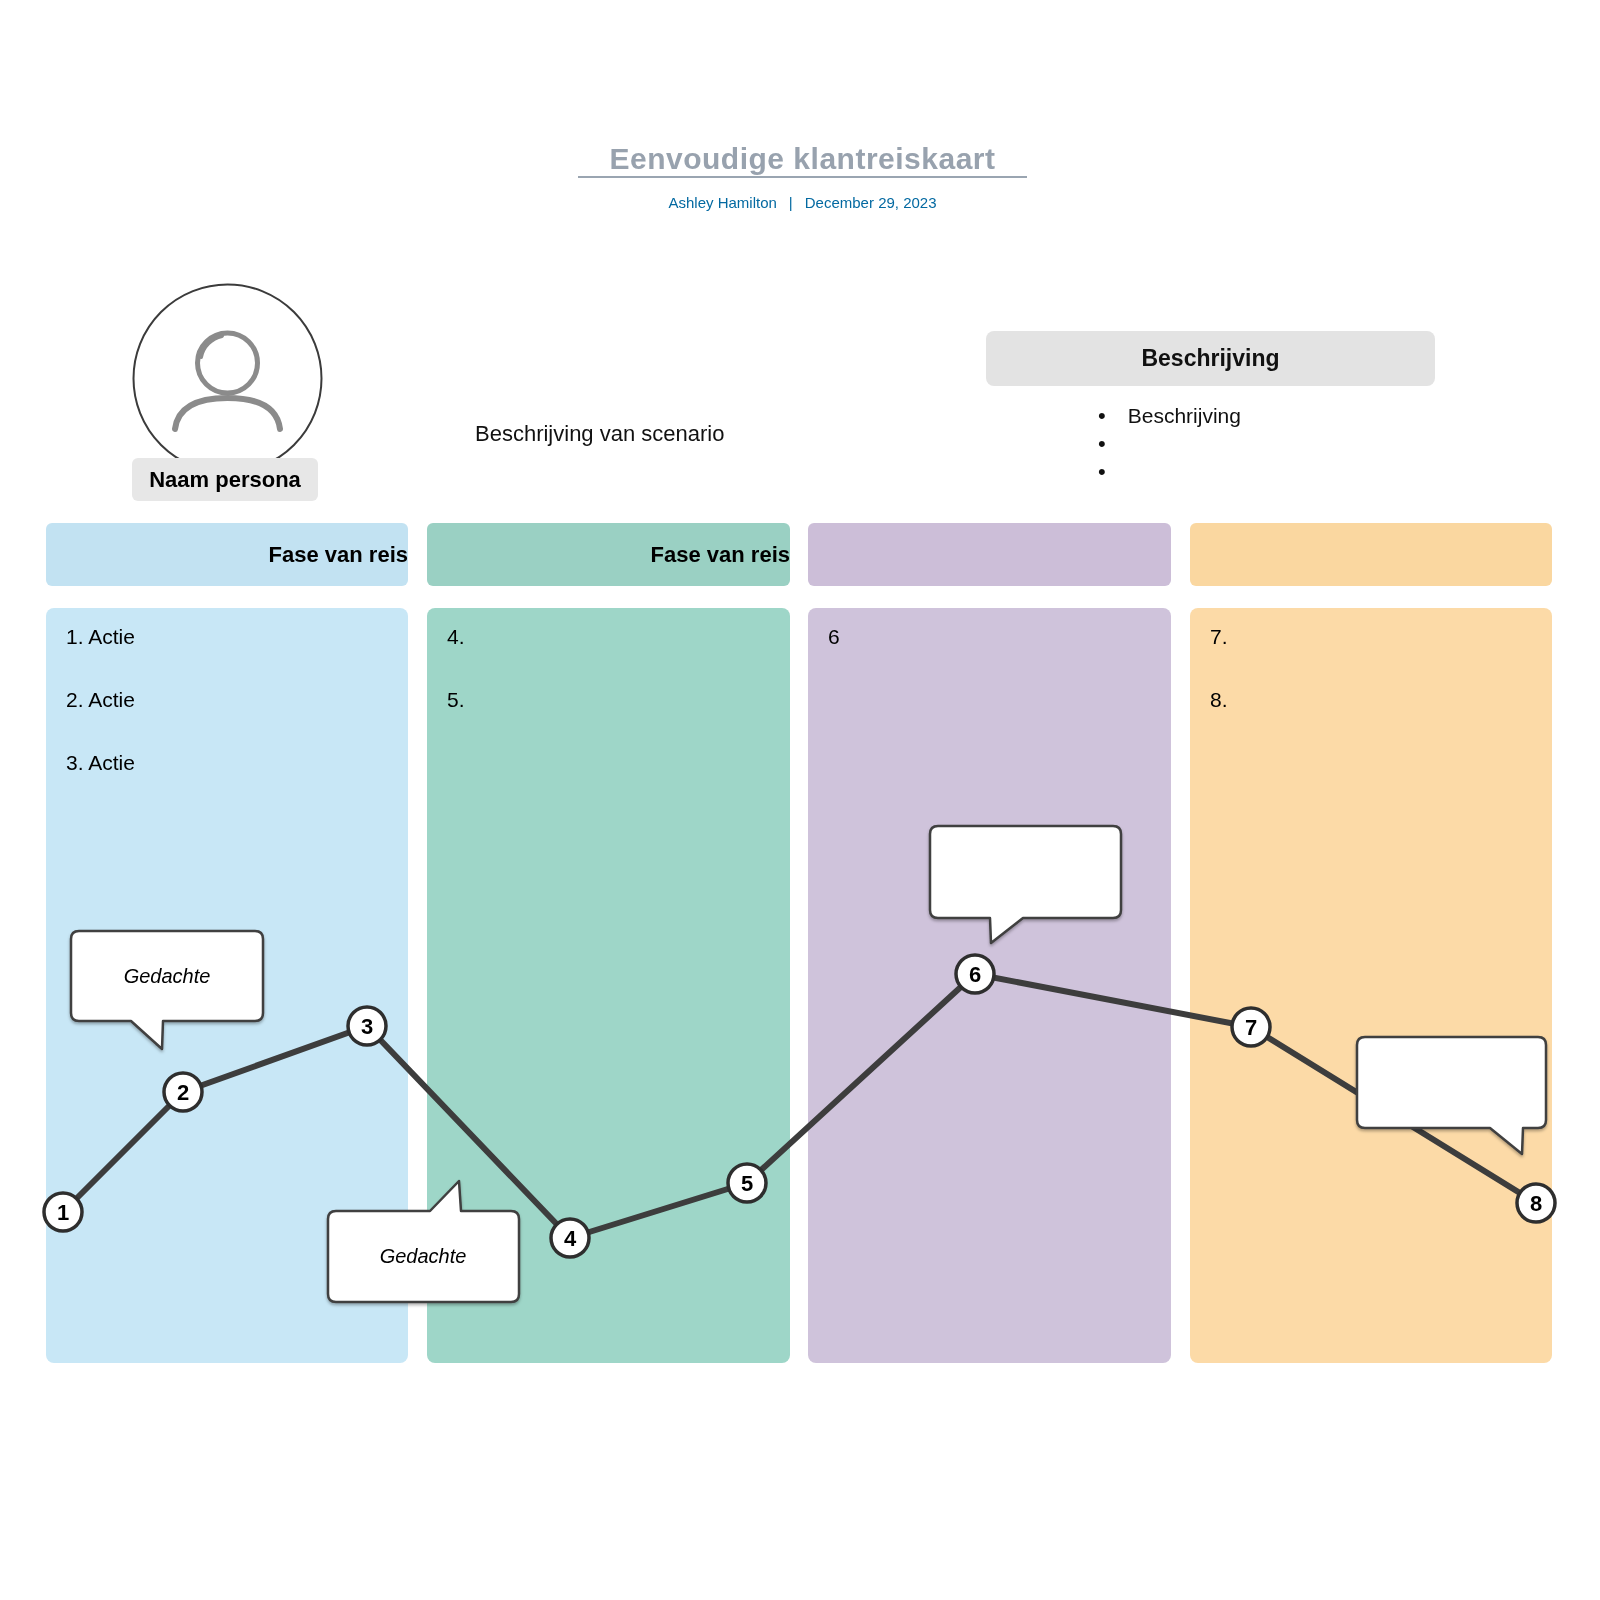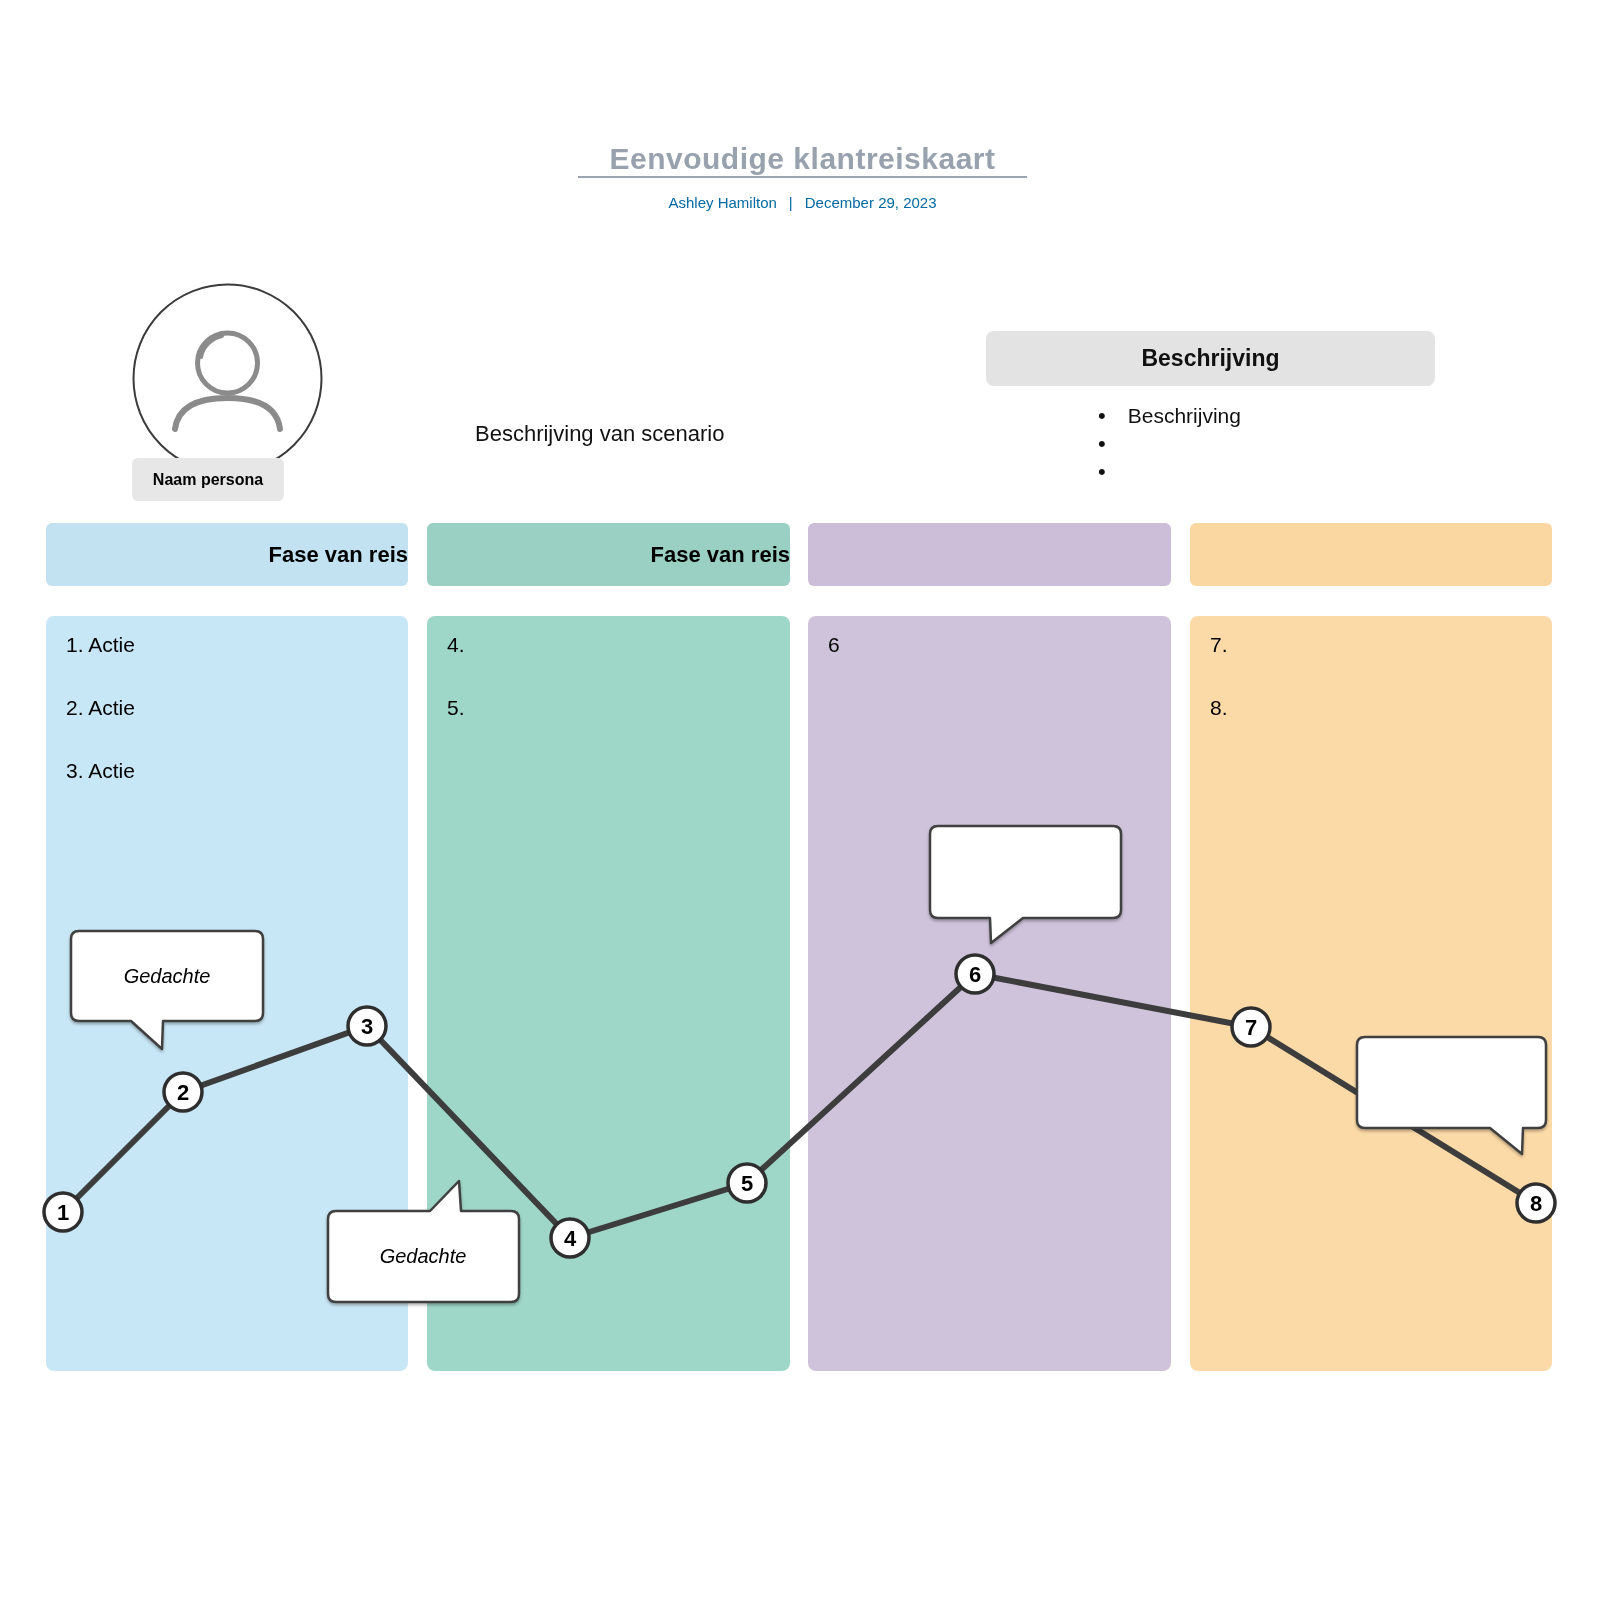--- a/index.html
+++ b/index.html
@@ -8,40 +8,40 @@
   .abs{position:absolute;}
 
   
   .title-wrap{left:578px;top:142px;width:449px;text-align:center;
               border-bottom:2px solid #9aa5b1;}
   .title{font-size:30px;font-weight:bold;color:#98a2ae;letter-spacing:.5px;}
   .byline{left:578px;top:194px;width:449px;text-align:center;font-size:15px;color:#0369a1;}
   .byline span{margin:0 6px;}
 
   
-  .persona-label{left:132px;top:458px;width:152px;height:43px;background:#e7e7e7;
+  .persona-label{left:132px;top:458px;width:186px;height:43px;background:#e7e7e7;
                  border-radius:6px;display:flex;align-items:center;justify-content:center;
-                 font-size:16px;font-weight:bold;color:#000;z-index:4;}
+                 font-size:22px;font-weight:bold;color:#000;z-index:4;}
 
   
   .section-header{height:55px;background:#e3e3e3;border-radius:8px;display:flex;
                   align-items:center;justify-content:center;font-size:23px;font-weight:bold;}
   .scenario-header{left:465px;top:331px;width:448px;}
   .expect-header{left:986px;top:331px;width:449px;}
   .scenario-desc{left:475px;top:421px;font-size:22px;}
 
   .bullets{left:1098px;top:402px;}
   .bullet-row{display:flex;align-items:center;height:28px;}
   .bullet-dot{font-size:22px;line-height:28px;}
   .bullet-text{margin-left:22px;font-size:21px;}
 
   
   .col-header{top:523px;height:63px;border-radius:6px;display:flex;align-items:center;
               justify-content:flex-end;font-size:22px;font-weight:bold;color:#000;}
-  .col-body{top:608px;height:755px;border-radius:8px;padding:17px 0 0 20px;box-sizing:border-box;margin-top:8px;}
+  .col-body{top:608px;height:755px;border-radius:8px;padding:17px 0 0 20px;box-sizing:border-box;}
   .col-item{font-size:21px;height:24px;margin-bottom:39px;color:#000;}
 
   .hdr-blue{background:#c2e2f2;}   .body-blue{background:#c8e7f6;}
   .hdr-green{background:#9ad0c3;}  .body-green{background:#9ed6c8;}
   .hdr-purple{background:#ccbed8;} .body-purple{background:#cfc3db;}
   .hdr-orange{background:#fad7a0;} .body-orange{background:#fcdaa7;}
 
   .c1{left:46px;width:362px;}
   .c2{left:427px;width:363px;}
   .c3{left:808px;width:363px;}

